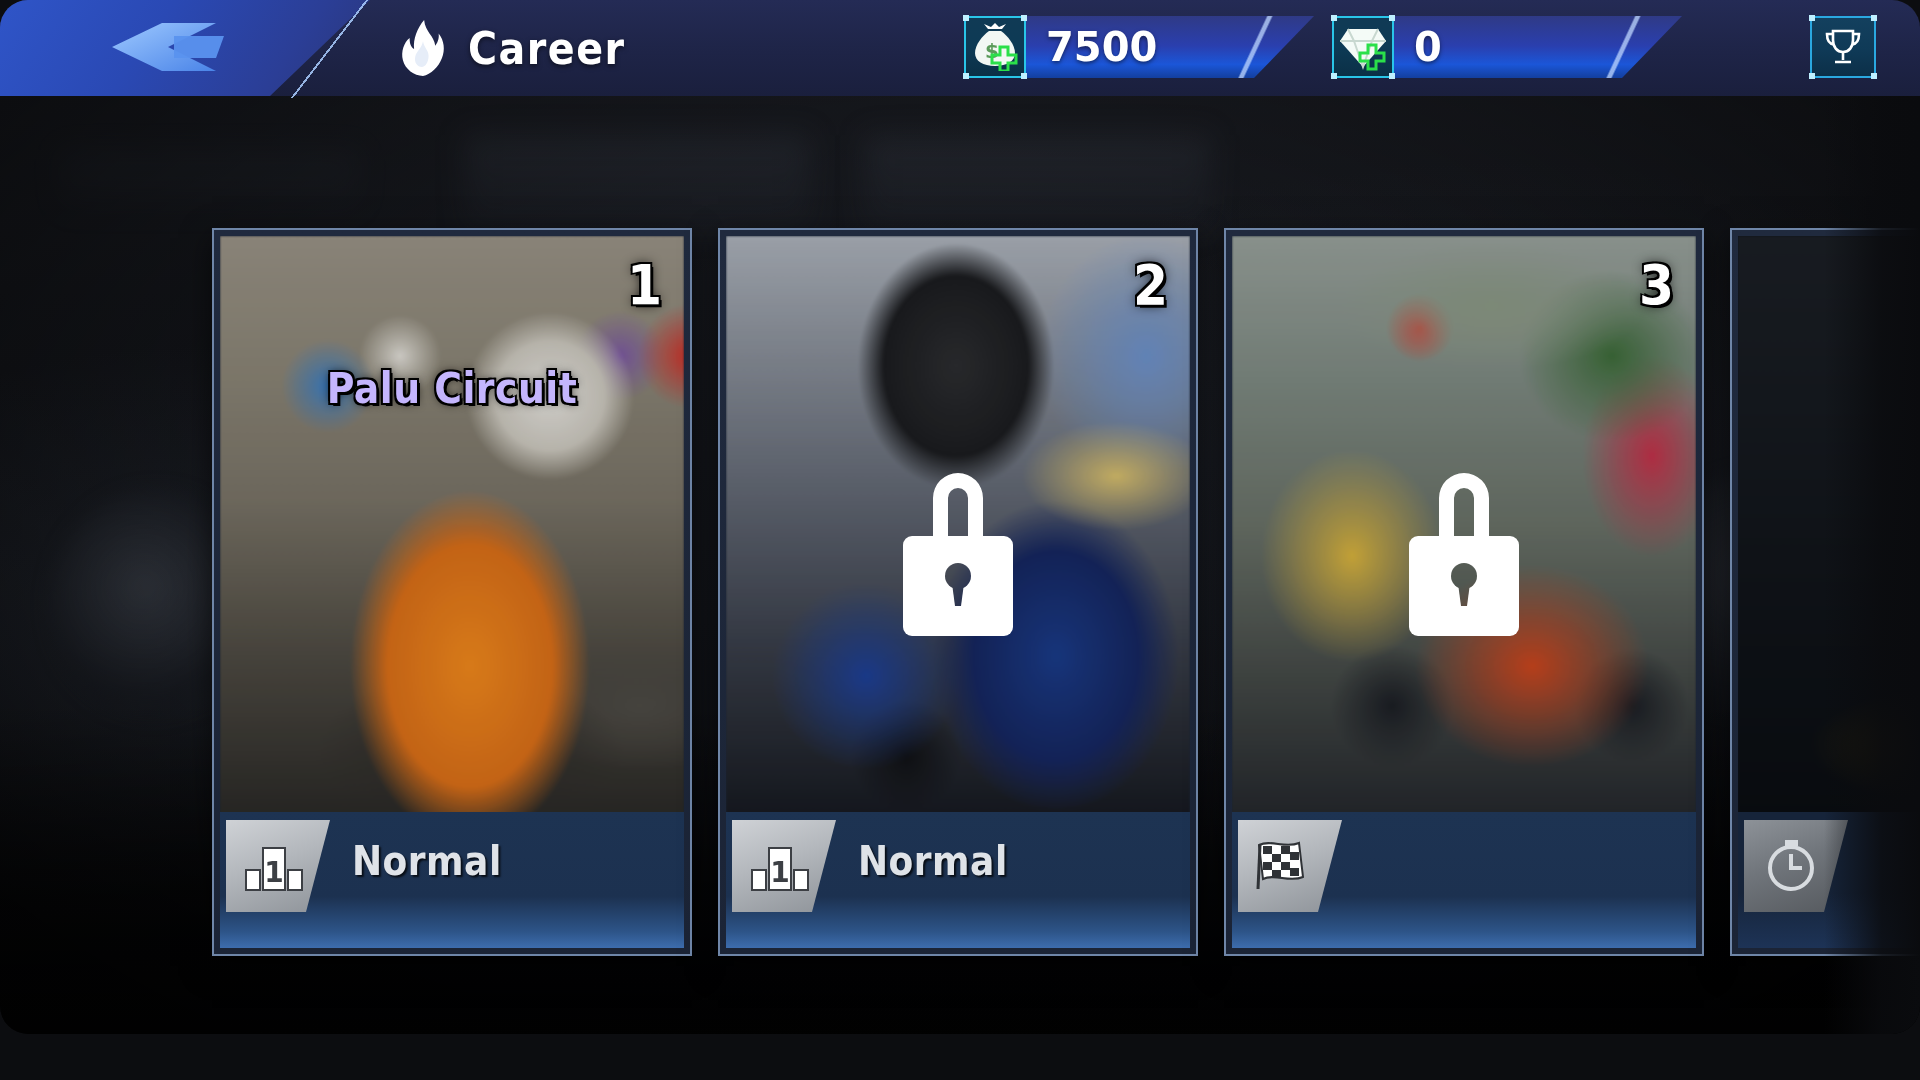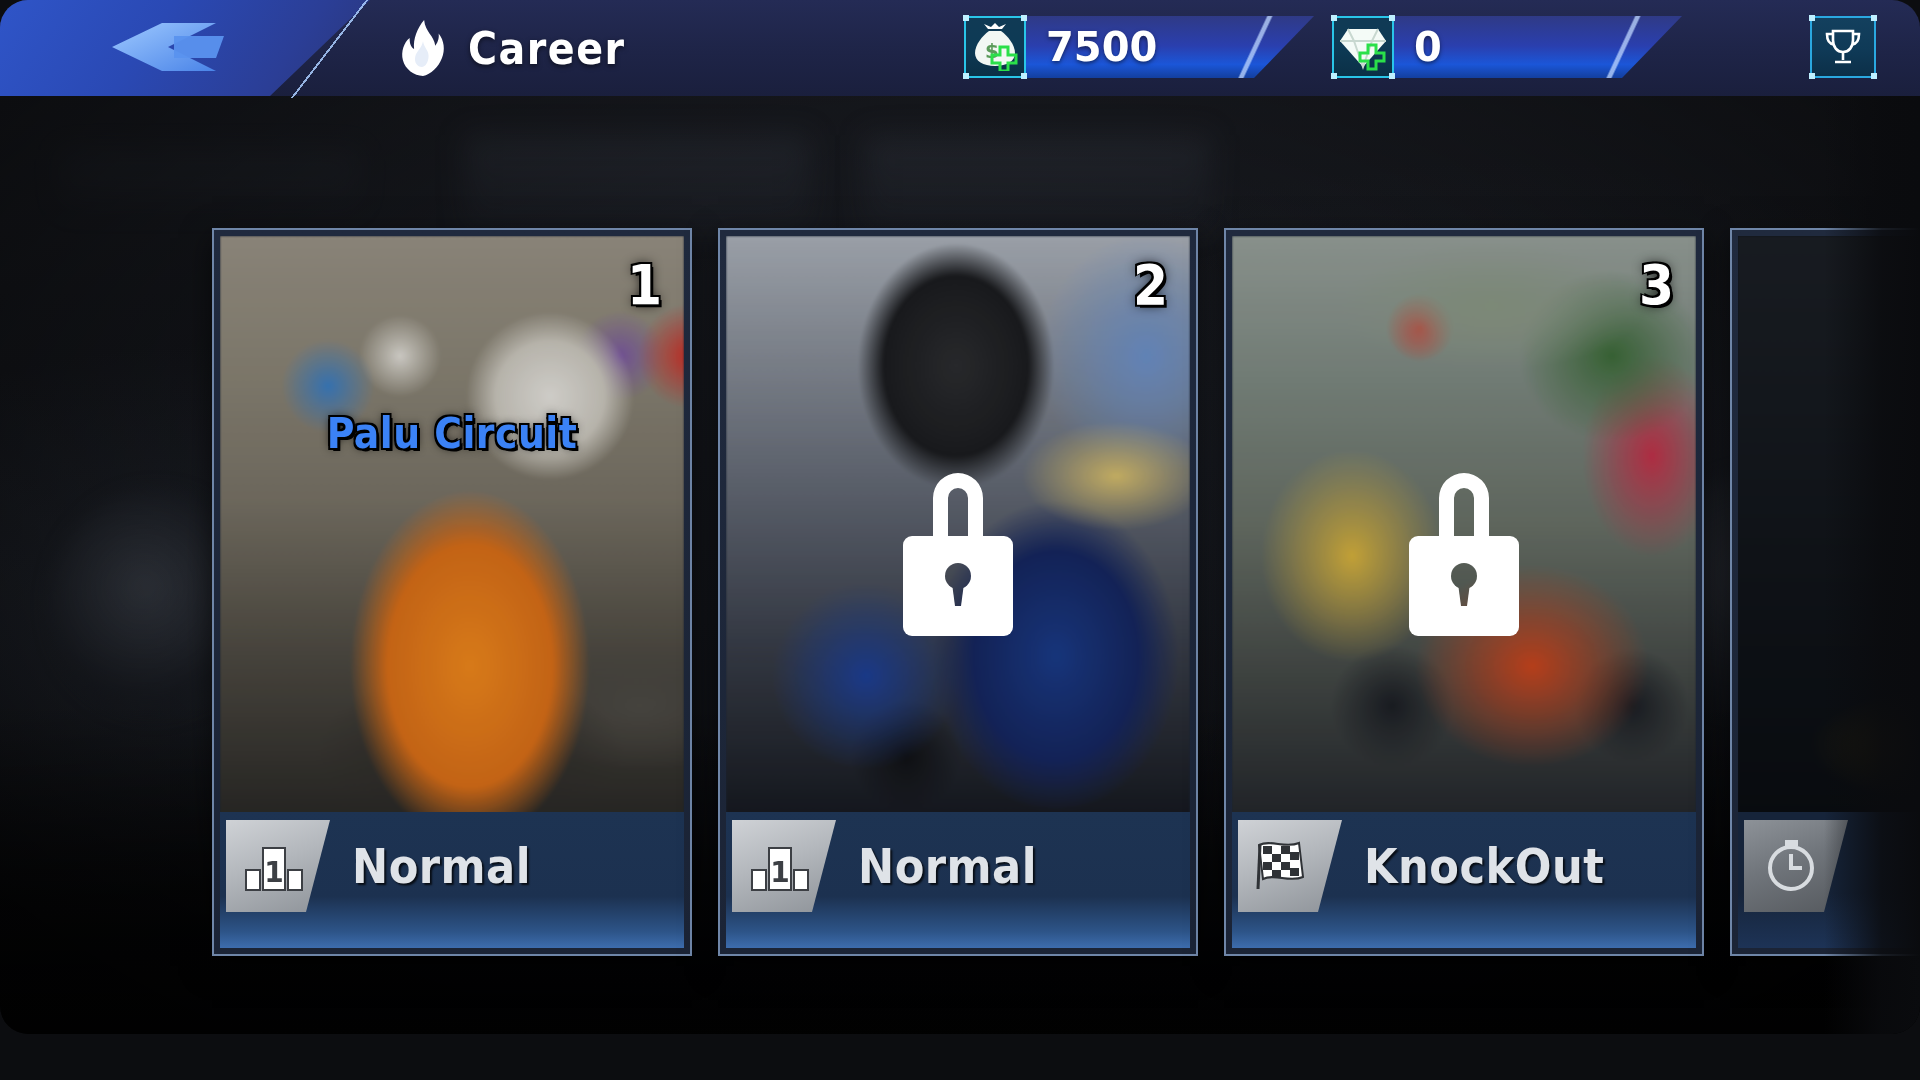--- a/index.html
+++ b/index.html
@@ -204,26 +204,25 @@
     position: absolute; right: 22px; top: 16px;
     color: #ffffff; font-size: 56px; font-weight: 700;
     font-family: "DejaVu Sans", sans-serif; font-stretch: condensed;
     text-shadow: 3px 3px 0 #000, -2px -2px 0 #000, 2px -2px 0 #000, -2px 2px 0 #000, 0 0 12px rgba(0,0,0,.9);
     z-index: 4;
   }
 
   .card-title {
     position: absolute; left: 0; right: 0; top: 128px;
     text-align: center;
-    color: #3b82f6; font-size: 42px; font-weight: 700;
+    color: #c4b5fd; font-size: 42px; font-weight: 700;
     letter-spacing: .5px;
     font-family: "DejaVu Sans", sans-serif; font-stretch: condensed;
     text-shadow: 3px 3px 0 #000, -2px -2px 0 #000, 2px -2px 0 #000, -2px 2px 0 #000, 0 0 10px rgba(0,0,0,.85);
     z-index: 4;
-    margin-top: 45px;
   }
 
   .lock-wrap {
     position: absolute; left: 0; right: 0; top: 228px;
     display: flex; justify-content: center; z-index: 5;
   }
 
   
   .card-meta {
     position: absolute; left: 6px; right: 6px; bottom: 6px; height: 136px;
@@ -232,21 +231,21 @@
   }
   .meta-tag {
     position: relative;
     width: 104px; height: 92px; margin-top: 8px; margin-left: 6px;
     background: linear-gradient(160deg, #cfd2d6 0%, #b3b7bc 45%, #8e9399 100%);
     clip-path: polygon(0 0, 104px 0, 80px 92px, 0 92px);
     display: flex; align-items: center; justify-content: center;
     flex: none;
   }
   .meta-label {
-    color: #dfe3e8; font-size: 48px; font-weight: 700;
+    color: #dfe3e8; font-size: 40px; font-weight: 700;
     font-family: "DejaVu Sans", sans-serif; font-stretch: condensed;
     margin-left: 22px; margin-top: 26px;
     text-shadow: 2px 2px 2px rgba(0,0,0,.75);
     letter-spacing: .5px;
   }
 
   
   .card.c4 .card-meta { background: linear-gradient(180deg, #16243a 0%, #16243a 60%, #1d3356 100%); }
   .card.c4 .photo-dim { background: rgba(4,6,10,.62); }
   .card.c4 .meta-tag { background: linear-gradient(160deg, #8d9298 0%, #70757b 45%, #55595e 100%); }
@@ -435,21 +434,20 @@
                 <rect x="39" y="15" width="9" height="8"></rect>
                 <rect x="12" y="25" width="9" height="8"></rect>
                 <rect x="30" y="25" width="9" height="8"></rect>
                 <rect x="21" y="33" width="9" height="8"></rect>
                 <rect x="39" y="31" width="9" height="8"></rect>
               </g>
               <path d="M9 8 L7 52" stroke="#2f3236" stroke-width="3" fill="none"></path>
             </g>
           </svg>
         </div>
-        <div class="meta-label">KnockOut</div>
       </div>
     </div>
 
     <div class="card c4">
       <div class="card-inner">
         <div class="card-photo photo4"></div>
         <div class="photo-dim"></div>
         <div class="card-number"></div>
         <div class="card-title"></div>
       </div>

